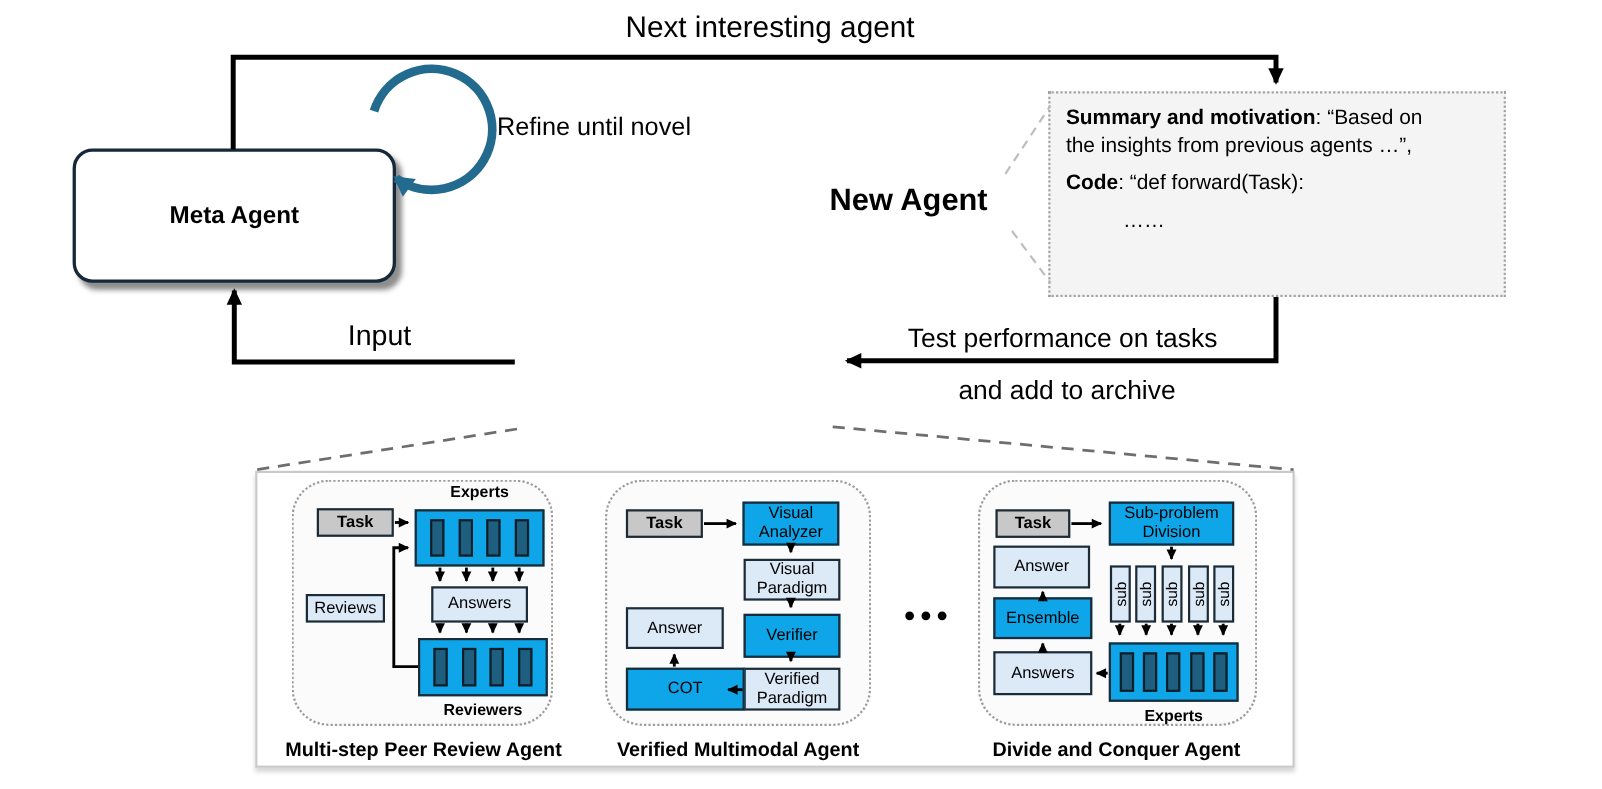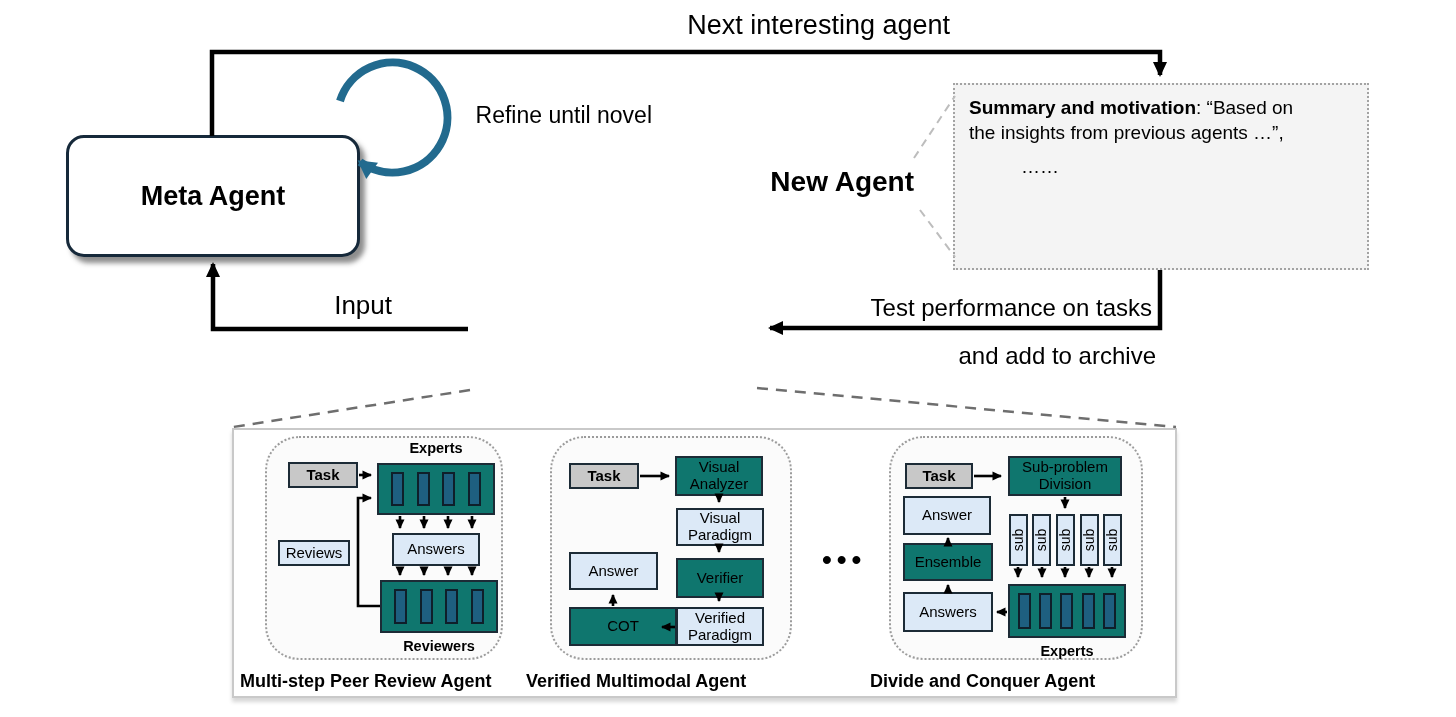--- a/index.html
+++ b/index.html
@@ -1,20 +1,20 @@
 <!DOCTYPE html>
 <html><head>
 <meta charset="utf-8">
 <style>
   html,body{margin:0;padding:0;background:#ffffff;}
   #canvas{
     position:relative;width:1456px;height:717px;background:#ffffff;overflow:hidden;
     font-family:"Liberation Sans","DejaVu Sans",sans-serif;color:#000;
   }
-  .lbl{position:absolute;text-align:right;color:#000;}
+  .lbl{position:absolute;text-align:center;color:#000;}
   .node{
     position:absolute;background:#fff;border:3.5px solid #16293a;border-radius:18px;
     box-shadow:5px 6px 5px rgba(30,30,30,.5);
     display:flex;align-items:center;justify-content:center;font-weight:bold;box-sizing:border-box;
   }
   .card{
     position:absolute;left:953px;top:83px;width:416px;height:187px;box-sizing:border-box;
     background:#f4f4f4;border:2.5px dotted #a3a3a3;padding:10px 14px;
     font-size:19px;line-height:25px;
   }
@@ -25,27 +25,27 @@
     background:#ffffff;border:2px solid #c9c9c9;box-shadow:0 4px 4px rgba(0,0,0,.16);
   }
   .dotted-container{
     position:absolute;border:2.5px dotted #9b9b9b;border-radius:34px;background:#fbfbfb;box-sizing:border-box;
   }
   .mini{
     position:absolute;box-sizing:border-box;border:2px solid #1c2b36;background:#fff;
     display:flex;align-items:center;justify-content:center;text-align:center;
     font-size:15px;font-weight:500;line-height:1.12;
   }
-  .green{background:#0f766e;}
+  .green{background:#0ea5e9;}
   .blue{background:#dce9f7;}
   .gray{background:#c8c8c8;font-weight:600;}
   .bars{display:flex;width:100%;height:100%;align-items:center;justify-content:space-evenly;}
   .bar{width:13px;background:#1e5f80;border:2px solid #0f1f2a;box-sizing:border-box;}
   .small-cap{position:absolute;font-size:14.5px;font-weight:600;text-align:center;}
-  .agent-title{position:absolute;font-size:18px;font-weight:600;text-align:left;}
+  .agent-title{position:absolute;font-size:18px;font-weight:600;text-align:center;}
   .sub-box{position:absolute;box-sizing:border-box;border:2px solid #1c2b36;background:#dce9f7;
     display:flex;align-items:center;justify-content:center;}
   .sub-box span{display:inline-block;transform:rotate(-90deg);font-size:14px;font-weight:500;}
   .dots{position:absolute;font-size:28px;font-weight:bold;letter-spacing:5px;}
   svg.overlay{position:absolute;left:0;top:0;pointer-events:none;}
 </style>
 </head>
 <body>
 
 <div id="canvas">
@@ -56,28 +56,29 @@
     <div>Refine until novel</div>
   </div>
 
   <div class="lbl" style="left:738px;top:166px;width:176px;font-size:28px;font-weight:bold;">New Agent</div>
 
   <div class="lbl" style="left:298px;top:290px;width:94px;font-size:26px;">Input</div>
 
   <div class="lbl" style="left:784px;top:342px;width:372px;font-size:24px;">and add to archive</div>
   <div class="lbl" style="left:780px;top:294px;width:372px;font-size:24px;">Test performance on tasks</div>
 
-  <div class="node" style="left:66px;top:135px;width:294px;height:122px;font-size:27px;">
+  <div class="node" style="left:66px;top:135px;width:294px;height:122px;font-size:22px;">
     <span>Meta Agent</span>
   </div>
 
 
   <div class="card">
     <p><b>Summary and motivation</b><span>: “Based on</span></p>
     <p style="margin-top:-9px;"><span>the insights from previous agents …”,</span></p>
+    <p><b>Code</b><span>: “def forward(Task):</span></p>
     <p class="ind" style="margin-bottom:0;"><span>……</span></p>
   </div>
 
   <div class="panel"></div>
 
   <div class="dotted-container" style="left:265px;top:436px;width:238px;height:224px;"></div>
 
   <div class="small-cap" style="left:377px;top:440px;width:118px;">Experts</div>
 
   <div class="mini gray" style="left:288px;top:462px;width:70px;height:26px;">

